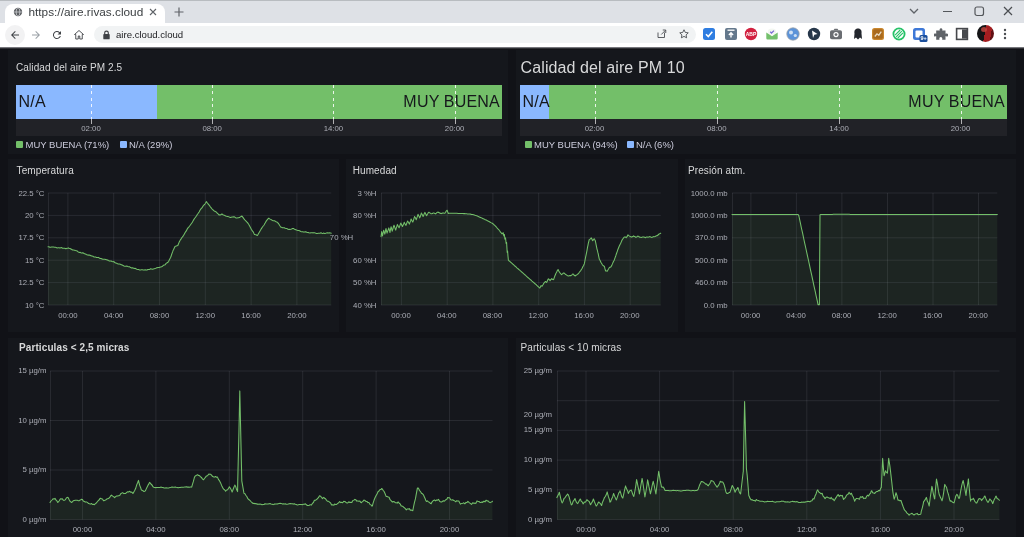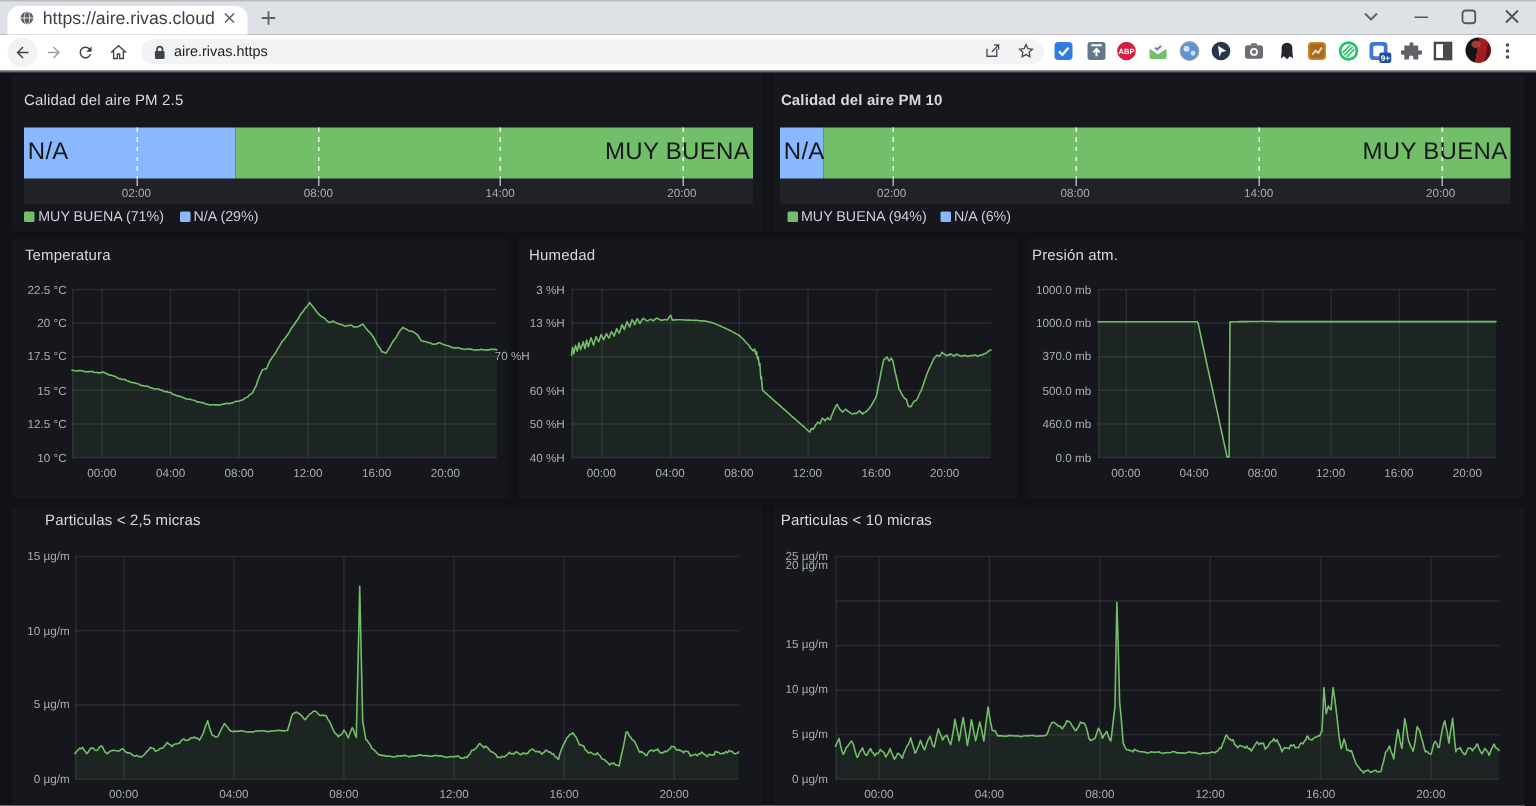--- a/index.html
+++ b/index.html
@@ -42,21 +42,21 @@
       <path d="M17.65 6.35A8 8 0 1 0 19.73 14h-2.08a6 6 0 1 1-1.42-6.23L13 11h7V4l-2.35 2.35z" fill="#3f4246"></path>
     </svg>
 <svg style="position:absolute;left:73px;top:29px" width="12" height="12" viewBox="0 0 24 24">
       <path d="M12 3 3 11h2.5v9h5v-6h3v6h5v-9H21z" fill="none" stroke="#3f4246" stroke-width="1.8"></path>
     </svg>
 <div style="position:absolute;left:94px;top:26px;width:602px;height:16.5px;background:#f1f3f4;border-radius:9px"></div>
 <svg style="position:absolute;left:102px;top:30px" width="9" height="10" viewBox="0 0 12 14">
       <rect x="1.5" y="5.5" width="9" height="7.5" rx="1.2" fill="#3f4246"></rect>
       <path d="M3.5 5.5V4a2.5 2.5 0 0 1 5 0v1.5" fill="none" stroke="#3f4246" stroke-width="1.6"></path>
     </svg>
-<div style="position:absolute;left:116px;top:28.5px;font-size:9.6px;color:#202124;line-height:12px">aire.rivas.https</div>
+<div style="position:absolute;left:116px;top:28.5px;font-size:9.6px;color:#202124;line-height:12px">aire.cloud.cloud</div>
 <svg style="position:absolute;left:656px;top:28px" width="12" height="12" viewBox="0 0 24 24">
       <path d="M4 9v10h13V9" fill="none" stroke="#4a4d51" stroke-width="1.8"></path>
       <path d="M10.5 13 L19 4.5 M13.5 4h6v6" fill="none" stroke="#4a4d51" stroke-width="1.8"></path>
     </svg>
 <svg style="position:absolute;left:678px;top:28px" width="12" height="12" viewBox="0 0 24 24">
       <path d="M12 3.5l2.6 5.4 5.9.8-4.3 4.1 1 5.8-5.2-2.8-5.2 2.8 1-5.8L3.5 9.7l5.9-.8z" fill="none" stroke="#4a4d51" stroke-width="1.8"></path>
     </svg>
 <div style="position:absolute;left:702px;top:27px;width:14px;height:14px"><svg width="14" height="14">
         <rect x="1" y="1" width="12" height="12" rx="2.5" fill="#2f7de1"></rect>
         <path d="M4 7.2 L6.3 9.5 L10.3 4.8" stroke="#fff" stroke-width="1.6" fill="none"></path>
@@ -146,21 +146,21 @@
 <div style="position:absolute;left:454.6px;top:85px;width:1px;height:34px;background:repeating-linear-gradient(to bottom,rgba(255,255,255,0.85) 0 3px,transparent 3px 6.5px)"></div>
 <div style="position:absolute;left:454.6px;top:119px;width:1px;height:4.5px;background:rgba(255,255,255,0.65)"></div>
 <div style="position:absolute;left:71px;top:123.0px;width:40px;height:11px;line-height:11px;text-align:center;font-size:7.8px;color:#abadb5">02:00</div>
 <div style="position:absolute;left:192.2px;top:123.0px;width:40px;height:11px;line-height:11px;text-align:center;font-size:7.8px;color:#abadb5">08:00</div>
 <div style="position:absolute;left:313.4px;top:123.0px;width:40px;height:11px;line-height:11px;text-align:center;font-size:7.8px;color:#abadb5">14:00</div>
 <div style="position:absolute;left:434.6px;top:123.0px;width:40px;height:11px;line-height:11px;text-align:center;font-size:7.8px;color:#abadb5">20:00</div>
 <div style="position:absolute;left:16px;top:141px;width:7px;height:7px;border-radius:1px;background:#73bf69"></div>
 <div style="position:absolute;left:25.5px;top:139px;font-size:9.5px;color:#ccccdc;line-height:11px">MUY BUENA (71%)</div>
 <div style="position:absolute;left:119.5px;top:141px;width:7px;height:7px;border-radius:1px;background:#8ab8ff"></div>
 <div style="position:absolute;left:129px;top:139px;font-size:9.5px;color:#ccccdc;line-height:11px">N/A (29%)</div>
-<div style="position:absolute;left:520.6px;top:61px;height:14px;line-height:14px;font-size:10px;font-weight:700;color:#d8d9da;letter-spacing:0.1px">Calidad del aire PM 10</div>
+<div style="position:absolute;left:520.6px;top:61px;height:14px;line-height:14px;font-size:16px;font-weight:400;color:#d8d9da;letter-spacing:0.1px">Calidad del aire PM 10</div>
 <div style="position:absolute;left:520px;top:118.5px;width:486.5px;height:17.5px;background:#212227"></div>
 <div style="position:absolute;left:520px;top:85px;width:29px;height:33.5px;background:#8ab8ff"></div>
 <div style="position:absolute;left:549px;top:85px;width:457.5px;height:33.5px;background:#73bf69"></div>
 <div style="position:absolute;left:522.5px;top:87.5px;font-size:16px;color:#16181c;line-height:27px;letter-spacing:0.2px">N/A</div>
 <div style="position:absolute;left:826.5px;top:87.5px;width:178.5px;text-align:right;font-size:16px;color:#16181c;line-height:27px;letter-spacing:0.2px">MUY BUENA</div>
 <div style="position:absolute;left:594.5px;top:85px;width:1px;height:34px;background:repeating-linear-gradient(to bottom,rgba(255,255,255,0.85) 0 3px,transparent 3px 6.5px)"></div>
 <div style="position:absolute;left:594.5px;top:119px;width:1px;height:4.5px;background:rgba(255,255,255,0.65)"></div>
 <div style="position:absolute;left:716.8px;top:85px;width:1px;height:34px;background:repeating-linear-gradient(to bottom,rgba(255,255,255,0.85) 0 3px,transparent 3px 6.5px)"></div>
 <div style="position:absolute;left:716.8px;top:119px;width:1px;height:4.5px;background:rgba(255,255,255,0.65)"></div>
 <div style="position:absolute;left:839.1px;top:85px;width:1px;height:34px;background:repeating-linear-gradient(to bottom,rgba(255,255,255,0.85) 0 3px,transparent 3px 6.5px)"></div>
@@ -178,21 +178,21 @@
 <div style="position:absolute;left:16.6px;top:163.5px;height:14px;line-height:14px;font-size:10px;font-weight:500;color:#d8d9da;letter-spacing:0.1px">Temperatura</div>
 <div style="position:absolute;left:352.7px;top:163.5px;height:14px;line-height:14px;font-size:10px;font-weight:500;color:#d8d9da;letter-spacing:0.1px">Humedad</div>
 <div style="position:absolute;left:688px;top:163.5px;height:14px;line-height:14px;font-size:10px;font-weight:500;color:#d8d9da;letter-spacing:0.1px">Presión atm.</div>
 <div style="position:absolute;left:-25.5px;top:187.5px;width:70px;height:11px;line-height:11px;text-align:right;font-size:7.8px;color:#abadb5">22.5 °C</div>
 <div style="position:absolute;left:-25.5px;top:209.9px;width:70px;height:11px;line-height:11px;text-align:right;font-size:7.8px;color:#abadb5">20 °C</div>
 <div style="position:absolute;left:-25.5px;top:232.3px;width:70px;height:11px;line-height:11px;text-align:right;font-size:7.8px;color:#abadb5">17.5 °C</div>
 <div style="position:absolute;left:-25.5px;top:254.7px;width:70px;height:11px;line-height:11px;text-align:right;font-size:7.8px;color:#abadb5">15 °C</div>
 <div style="position:absolute;left:-25.5px;top:277.1px;width:70px;height:11px;line-height:11px;text-align:right;font-size:7.8px;color:#abadb5">12.5 °C</div>
 <div style="position:absolute;left:-25.5px;top:299.5px;width:70px;height:11px;line-height:11px;text-align:right;font-size:7.8px;color:#abadb5">10 °C</div>
 <div style="position:absolute;left:306.5px;top:187.5px;width:70px;height:11px;line-height:11px;text-align:right;font-size:7.8px;color:#abadb5">3 %H</div>
-<div style="position:absolute;left:306.5px;top:209.9px;width:70px;height:11px;line-height:11px;text-align:right;font-size:7.8px;color:#abadb5">13 %H</div>
+<div style="position:absolute;left:306.5px;top:209.9px;width:70px;height:11px;line-height:11px;text-align:right;font-size:7.8px;color:#abadb5">80 %H</div>
 <div style="position:absolute;left:306.5px;top:232.3px;width:70px;height:11px;line-height:11px;text-align:center;font-size:7.8px;color:#abadb5">70 %H</div>
 <div style="position:absolute;left:306.5px;top:254.7px;width:70px;height:11px;line-height:11px;text-align:right;font-size:7.8px;color:#abadb5">60 %H</div>
 <div style="position:absolute;left:306.5px;top:277.1px;width:70px;height:11px;line-height:11px;text-align:right;font-size:7.8px;color:#abadb5">50 %H</div>
 <div style="position:absolute;left:306.5px;top:299.5px;width:70px;height:11px;line-height:11px;text-align:right;font-size:7.8px;color:#abadb5">40 %H</div>
 <div style="position:absolute;left:657.5px;top:187.5px;width:70px;height:11px;line-height:11px;text-align:right;font-size:7.8px;color:#abadb5">1000.0 mb</div>
 <div style="position:absolute;left:657.5px;top:209.9px;width:70px;height:11px;line-height:11px;text-align:right;font-size:7.8px;color:#abadb5">1000.0 mb</div>
 <div style="position:absolute;left:657.5px;top:232.3px;width:70px;height:11px;line-height:11px;text-align:right;font-size:7.8px;color:#abadb5">370.0 mb</div>
 <div style="position:absolute;left:657.5px;top:254.7px;width:70px;height:11px;line-height:11px;text-align:right;font-size:7.8px;color:#abadb5">500.0 mb</div>
 <div style="position:absolute;left:657.5px;top:277.1px;width:70px;height:11px;line-height:11px;text-align:right;font-size:7.8px;color:#abadb5">460.0 mb</div>
 <div style="position:absolute;left:657.5px;top:299.5px;width:70px;height:11px;line-height:11px;text-align:right;font-size:7.8px;color:#abadb5">0.0 mb</div>
@@ -207,28 +207,28 @@
 <div style="position:absolute;left:472.52px;top:309.5px;width:40px;height:11px;line-height:11px;text-align:center;font-size:7.8px;color:#abadb5">08:00</div>
 <div style="position:absolute;left:518.28px;top:309.5px;width:40px;height:11px;line-height:11px;text-align:center;font-size:7.8px;color:#abadb5">12:00</div>
 <div style="position:absolute;left:564.04px;top:309.5px;width:40px;height:11px;line-height:11px;text-align:center;font-size:7.8px;color:#abadb5">16:00</div>
 <div style="position:absolute;left:609.8px;top:309.5px;width:40px;height:11px;line-height:11px;text-align:center;font-size:7.8px;color:#abadb5">20:00</div>
 <div style="position:absolute;left:730.6px;top:309.5px;width:40px;height:11px;line-height:11px;text-align:center;font-size:7.8px;color:#abadb5">00:00</div>
 <div style="position:absolute;left:776.12px;top:309.5px;width:40px;height:11px;line-height:11px;text-align:center;font-size:7.8px;color:#abadb5">04:00</div>
 <div style="position:absolute;left:821.64px;top:309.5px;width:40px;height:11px;line-height:11px;text-align:center;font-size:7.8px;color:#abadb5">08:00</div>
 <div style="position:absolute;left:867.1600000000001px;top:309.5px;width:40px;height:11px;line-height:11px;text-align:center;font-size:7.8px;color:#abadb5">12:00</div>
 <div style="position:absolute;left:912.6800000000001px;top:309.5px;width:40px;height:11px;line-height:11px;text-align:center;font-size:7.8px;color:#abadb5">16:00</div>
 <div style="position:absolute;left:958.2px;top:309.5px;width:40px;height:11px;line-height:11px;text-align:center;font-size:7.8px;color:#abadb5">20:00</div>
-<div style="position:absolute;left:30px;top:341px;height:14px;line-height:14px;font-size:10px;font-weight:400;color:#d8d9da;letter-spacing:0.1px">Particulas &lt; 2,5 micras</div>
+<div style="position:absolute;left:19px;top:341px;height:14px;line-height:14px;font-size:10px;font-weight:700;color:#d8d9da;letter-spacing:0.1px">Particulas &lt; 2,5 micras</div>
 <div style="position:absolute;left:520.5px;top:341px;height:14px;line-height:14px;font-size:10px;font-weight:500;color:#d8d9da;letter-spacing:0.1px">Particulas &lt; 10 micras</div>
 <div style="position:absolute;left:-23.5px;top:365.0px;width:70px;height:11px;line-height:11px;text-align:right;font-size:7.8px;color:#abadb5">15 µg/m</div>
 <div style="position:absolute;left:-23.5px;top:414.5px;width:70px;height:11px;line-height:11px;text-align:right;font-size:7.8px;color:#abadb5">10 µg/m</div>
 <div style="position:absolute;left:-23.5px;top:464.0px;width:70px;height:11px;line-height:11px;text-align:right;font-size:7.8px;color:#abadb5">5 µg/m</div>
 <div style="position:absolute;left:-23.5px;top:513.5px;width:70px;height:11px;line-height:11px;text-align:right;font-size:7.8px;color:#abadb5">0 µg/m</div>
 <div style="position:absolute;left:482px;top:365.0px;width:70px;height:11px;line-height:11px;text-align:right;font-size:7.8px;color:#abadb5">25 µg/m</div>
-<div style="position:absolute;left:482px;top:371px;width:70px;height:11px;line-height:11px;text-align:right;font-size:7.8px;color:#abadb5">20 µg/m</div>
+<div style="position:absolute;left:482px;top:409px;width:70px;height:11px;line-height:11px;text-align:right;font-size:7.8px;color:#abadb5">20 µg/m</div>
 <div style="position:absolute;left:482px;top:424.4px;width:70px;height:11px;line-height:11px;text-align:right;font-size:7.8px;color:#abadb5">15 µg/m</div>
 <div style="position:absolute;left:482px;top:454.1px;width:70px;height:11px;line-height:11px;text-align:right;font-size:7.8px;color:#abadb5">10 µg/m</div>
 <div style="position:absolute;left:482px;top:483.8px;width:70px;height:11px;line-height:11px;text-align:right;font-size:7.8px;color:#abadb5">5 µg/m</div>
 <div style="position:absolute;left:482px;top:513.5px;width:70px;height:11px;line-height:11px;text-align:right;font-size:7.8px;color:#abadb5">0 µg/m</div>
 <div style="position:absolute;left:62.5px;top:524.0px;width:40px;height:11px;line-height:11px;text-align:center;font-size:7.8px;color:#abadb5">00:00</div>
 <div style="position:absolute;left:135.9px;top:524.0px;width:40px;height:11px;line-height:11px;text-align:center;font-size:7.8px;color:#abadb5">04:00</div>
 <div style="position:absolute;left:209.3px;top:524.0px;width:40px;height:11px;line-height:11px;text-align:center;font-size:7.8px;color:#abadb5">08:00</div>
 <div style="position:absolute;left:282.70000000000005px;top:524.0px;width:40px;height:11px;line-height:11px;text-align:center;font-size:7.8px;color:#abadb5">12:00</div>
 <div style="position:absolute;left:356.1px;top:524.0px;width:40px;height:11px;line-height:11px;text-align:center;font-size:7.8px;color:#abadb5">16:00</div>
 <div style="position:absolute;left:429.5px;top:524.0px;width:40px;height:11px;line-height:11px;text-align:center;font-size:7.8px;color:#abadb5">20:00</div>

